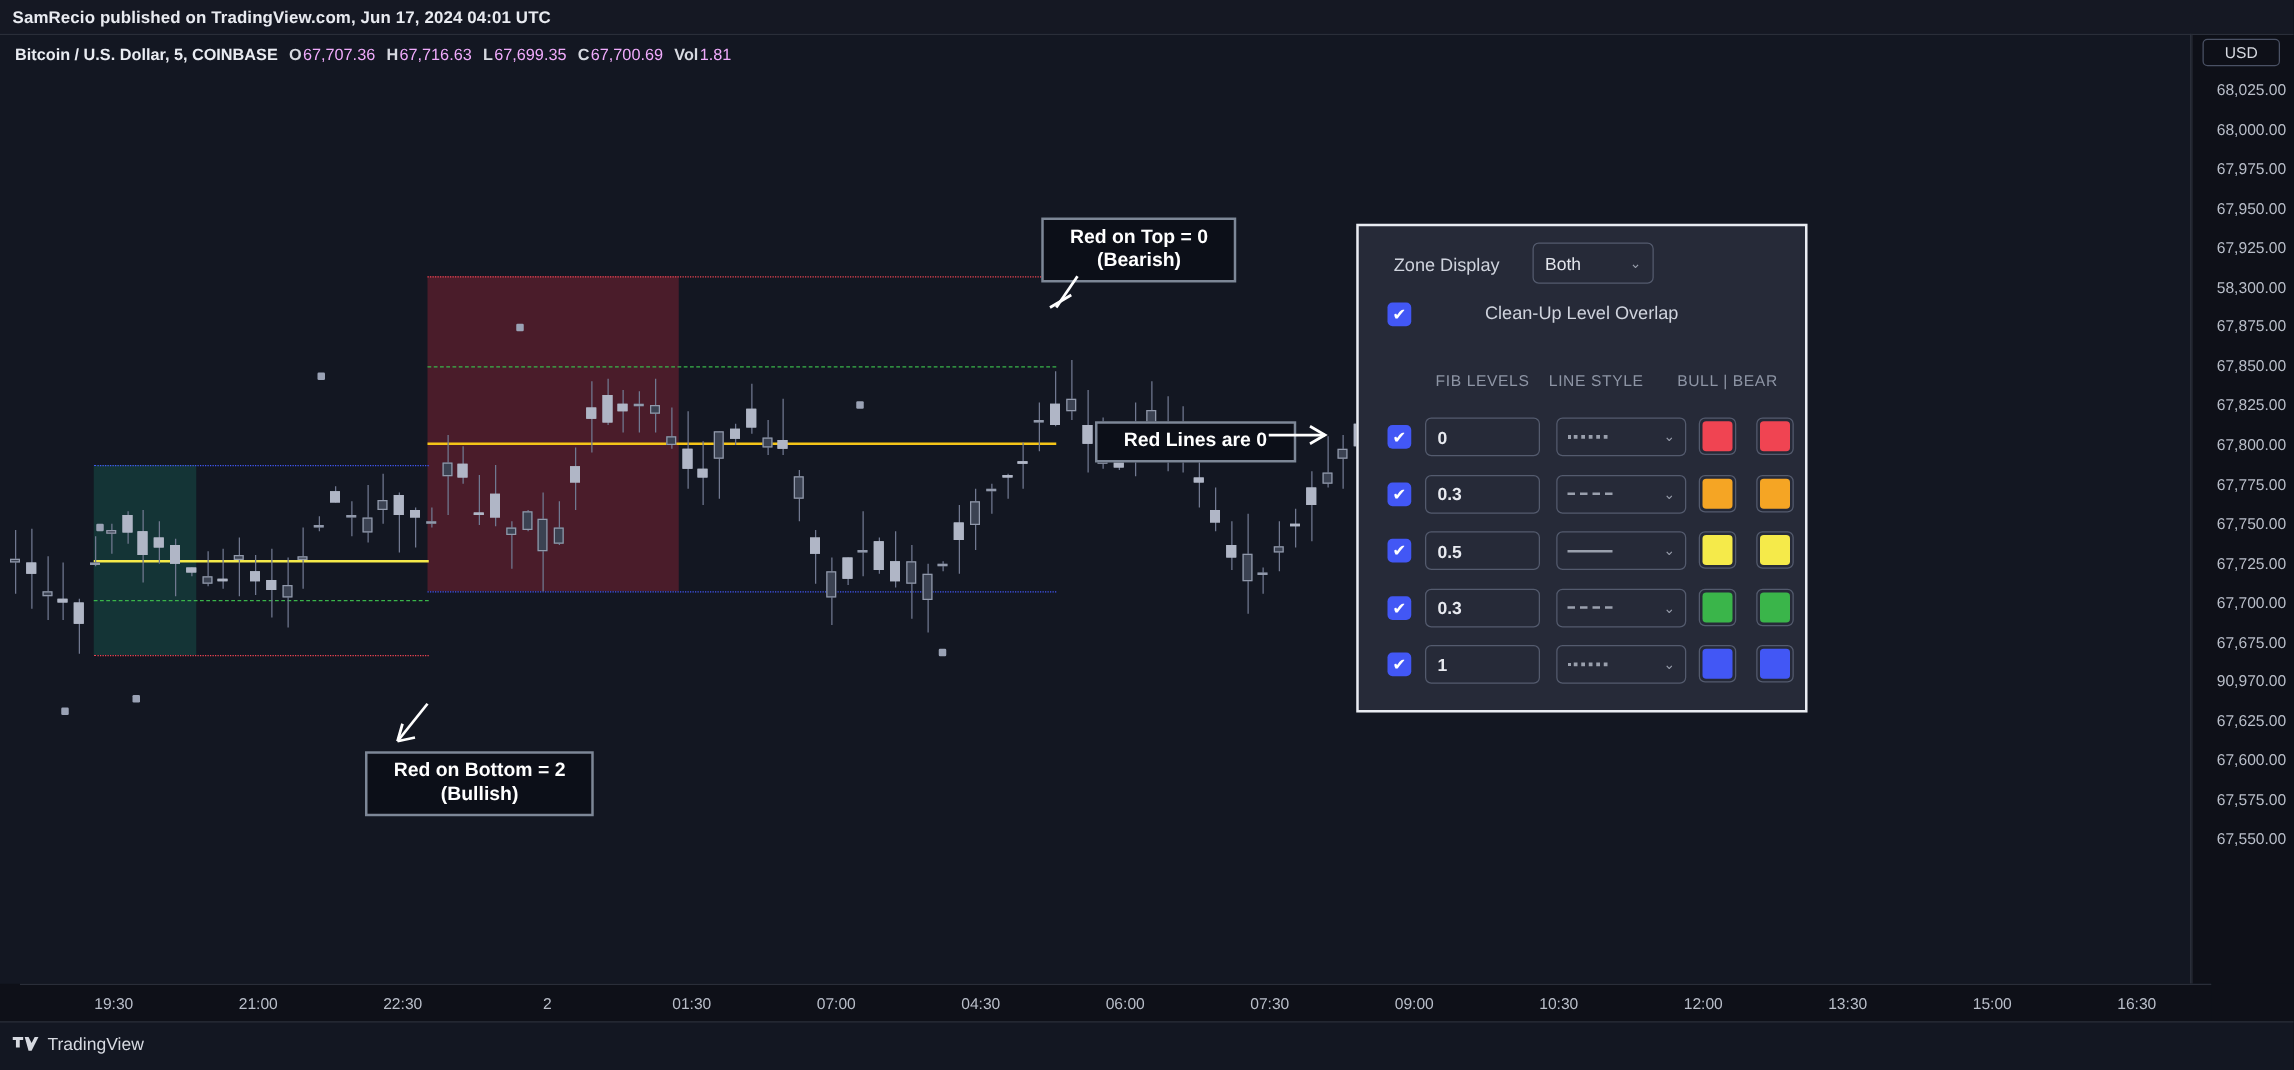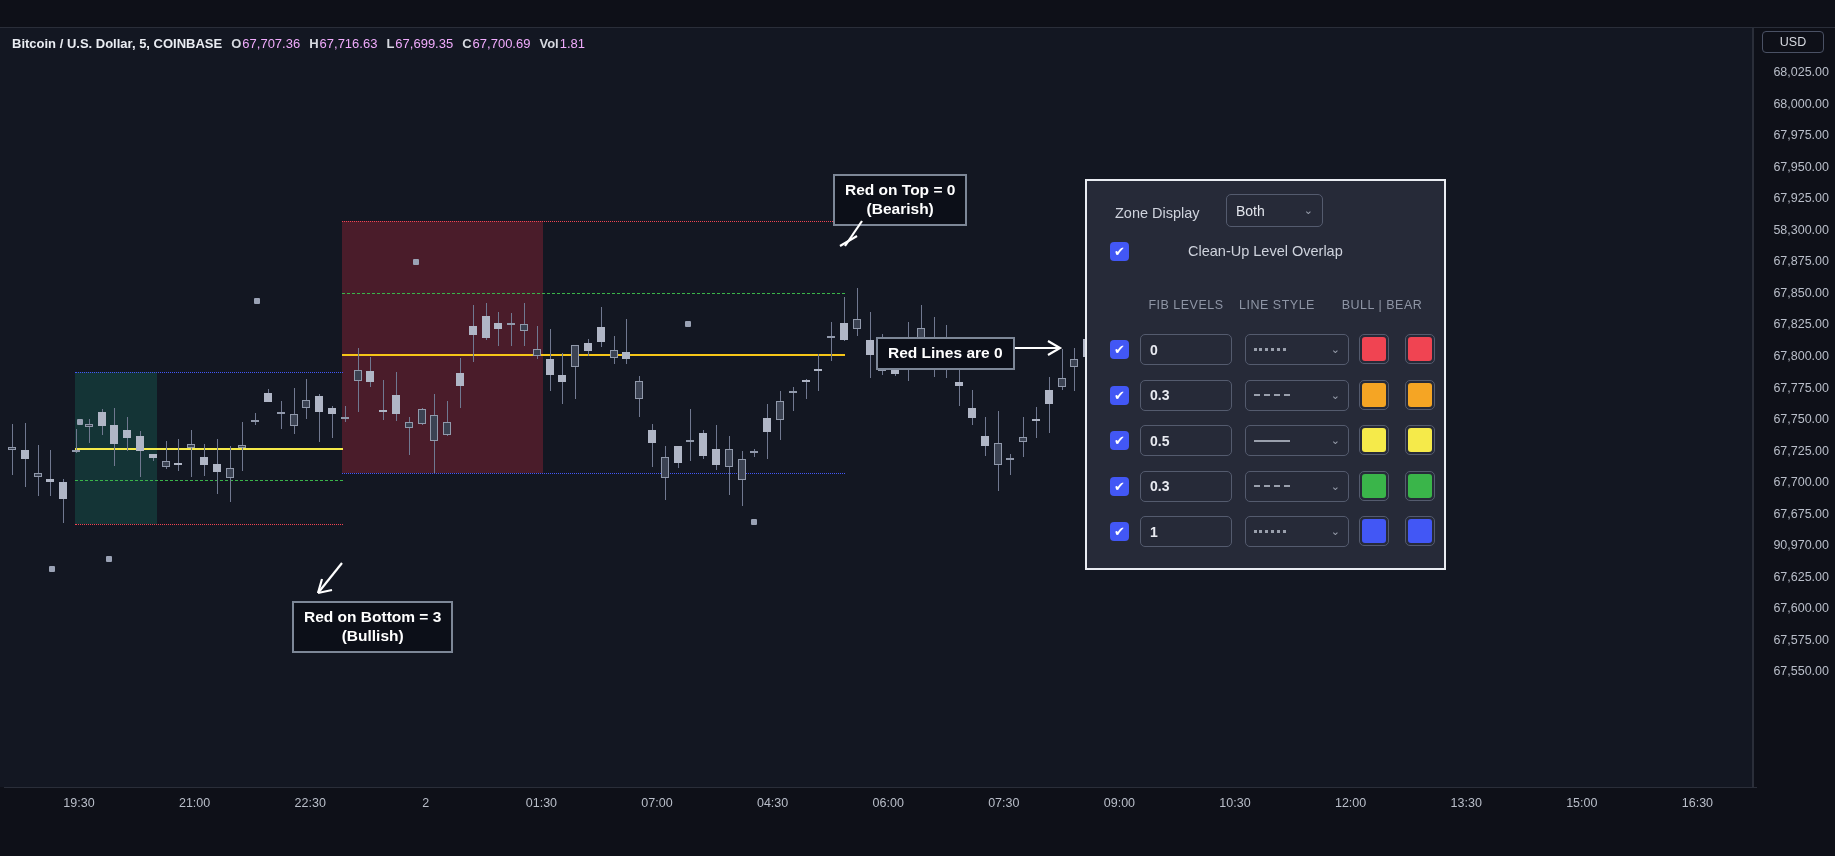--- a/index.html
+++ b/index.html
@@ -55,21 +55,21 @@
     background: #0e1018;
   }
   .p-lab {
     position: absolute; right: 6px;
     font-size: 12.5px; color: #b9bec9; text-align: right;
     white-space: nowrap;
   }
 
   
   .time-scale {
-    position: absolute; left: 4px; top: 787px;
+    position: absolute; left: 16px; top: 787px;
     width: 1753px; height: 30px;
     background: #0e1018;
     border-top: 1px solid #2a2e39;
   }
   .t-lab {
     position: absolute; top: 8px;
     font-size: 12.5px; color: #b9bec9;
     transform: translateX(-50%); white-space: nowrap;
   }
 
@@ -100,21 +100,21 @@
   .cdl-wick { position: absolute; width: 1px; background: #707890; }
   .cdl-body { position: absolute; border: 1px solid #b0b6c6; background: #b0b6c6; }
   .cdl-body.down { background: #3b4252; border-color: #9199ab; }
   .pivot-dot { position: absolute; width: 6px; height: 6px; border-radius: 1px; background: #9aa2b5; }
 
   
   .callout {
     position: absolute; background: #0c0f18;
     border: 2px solid #7d8797; color: #ffffff;
     font-size: 15.5px; font-weight: bold; text-align: center;
-    padding: 5px 10px; line-height: 1.22; white-space: pre;
+    padding: 5px 21px; line-height: 1.22; white-space: pre;
   }
   .arrow-svg { position: absolute; overflow: visible; }
 
   
   .settings {
     position: absolute; left: 1085px; top: 179px;
     width: 361px; height: 391px;
     background: #262a38;
     border: 2px solid #e9ecf2;
   }
@@ -161,20 +161,21 @@
     position: absolute; width: 30px; height: 30px; border-radius: 5px;
   }
   .swatch.boxed { border: 1px solid #545b6e; padding: 2px; }
   .swatch.boxed > i { display: block; width: 100%; height: 100%; border-radius: 3px; }
 </style>
 </head>
 <body>
 
 <div id="root">
 
+  <div class="publish-bar">SamRecio published on TradingView.com, Jun 17, 2024 04:01 UTC</div>
 
   <div class="chart-frame">
 
     <div class="legend">
       <span class="sym grp">Bitcoin / U.S. Dollar, 5, COINBASE</span><span class="ohlc-k">O</span><span class="ohlc-v grp">67,707.36</span><span class="ohlc-k">H</span><span class="ohlc-v grp">67,716.63</span><span class="ohlc-k">L</span><span class="ohlc-v grp">67,699.35</span><span class="ohlc-k">C</span><span class="ohlc-v grp">67,700.69</span><span class="ohlc-k">Vol</span><span class="ohlc-v">1.81</span>
     </div>
 
     <div id="plot">
         <div class="zone bull" style="left: 75px; top: 344.43px; width: 82px; height: 151.44px;"></div>
         <div class="zone bear" style="left: 342px; top: 192.99px; width: 201px; height: 252.4px;"></div>
@@ -373,21 +374,21 @@
         <div class="cdl-body" style="left: 1134.4px; top: 366.771px; width: 8px; height: 15.4054px;"></div>
         <div class="cdl-wick" style="left: 1151.2px; top: 386.603px; height: 29.0173px;"></div>
         <div class="cdl-body" style="left: 1147.2px; top: 396.254px; width: 8px; height: 2px;"></div>
         <div class="cdl-wick" style="left: 1164px; top: 395.494px; height: 30.2296px;"></div>
         <div class="cdl-body down" style="left: 1160px; top: 403.509px; width: 8px; height: 2px;"></div>
       </div>
     <div id="annots">
         <div class="callout" style="left: 833px; top: 146px;">Red on Top = 0
 (Bearish)</div>
         <div class="callout" style="left: 876px; top: 309px;">Red Lines are 0</div>
-        <div class="callout" style="left: 292px; top: 573px;">Red on Bottom = 3
+        <div class="callout" style="left: 292px; top: 573px;">Red on Bottom = 2
 (Bullish)</div>
         <svg class="arrow-svg" width="1753" height="760" style="left: 0px; top: 0px;">
           <g stroke="#ffffff" stroke-width="2.2" fill="none">
             <path d="M857 208 L840 218"></path>
             <path d="M862 193 L845 218"></path>
             <path d="M1015 320 L1060 320"></path>
             <path d="M1048 313 L1060 320 L1048 327"></path>
             <path d="M342 535 L318 565"></path>
             <path d="M318 565 L322 551 M318 565 L332 562"></path>
           </g>
@@ -434,20 +435,29 @@
         <div class="t-lab" style="left: 999.8px;">07:30</div>
         <div class="t-lab" style="left: 1115.4px;">09:00</div>
         <div class="t-lab" style="left: 1231px;">10:30</div>
         <div class="t-lab" style="left: 1346.6px;">12:00</div>
         <div class="t-lab" style="left: 1462.2px;">13:30</div>
         <div class="t-lab" style="left: 1577.8px;">15:00</div>
         <div class="t-lab" style="left: 1693.4px;">16:30</div>
       </div>
   </div>
 
+  <div class="bottom-bar">
+    <div class="tv-logo">
+      <svg width="22" height="14" viewBox="0 0 36 22">
+        <path d="M0 2h14v4H9.5v10H4.5V6H0z" fill="#d6d9e0"></path>
+        <path d="M16 2h5l4 8 4-8h5L25 20h-4z" fill="#d6d9e0"></path>
+      </svg>
+      <span>TradingView</span>
+    </div>
+  </div>
 
   <div class="settings">
     <div class="set-label" style="left:28px; top:24px;">Zone Display</div>
 
     <div class="sel" style="left:139px; top:13px; width:97px; height:33px;">
       <span>Both</span>
       <span class="chev">⌄</span>
     </div>
 
     <div class="chk" style="left:23px; top:61px;">

